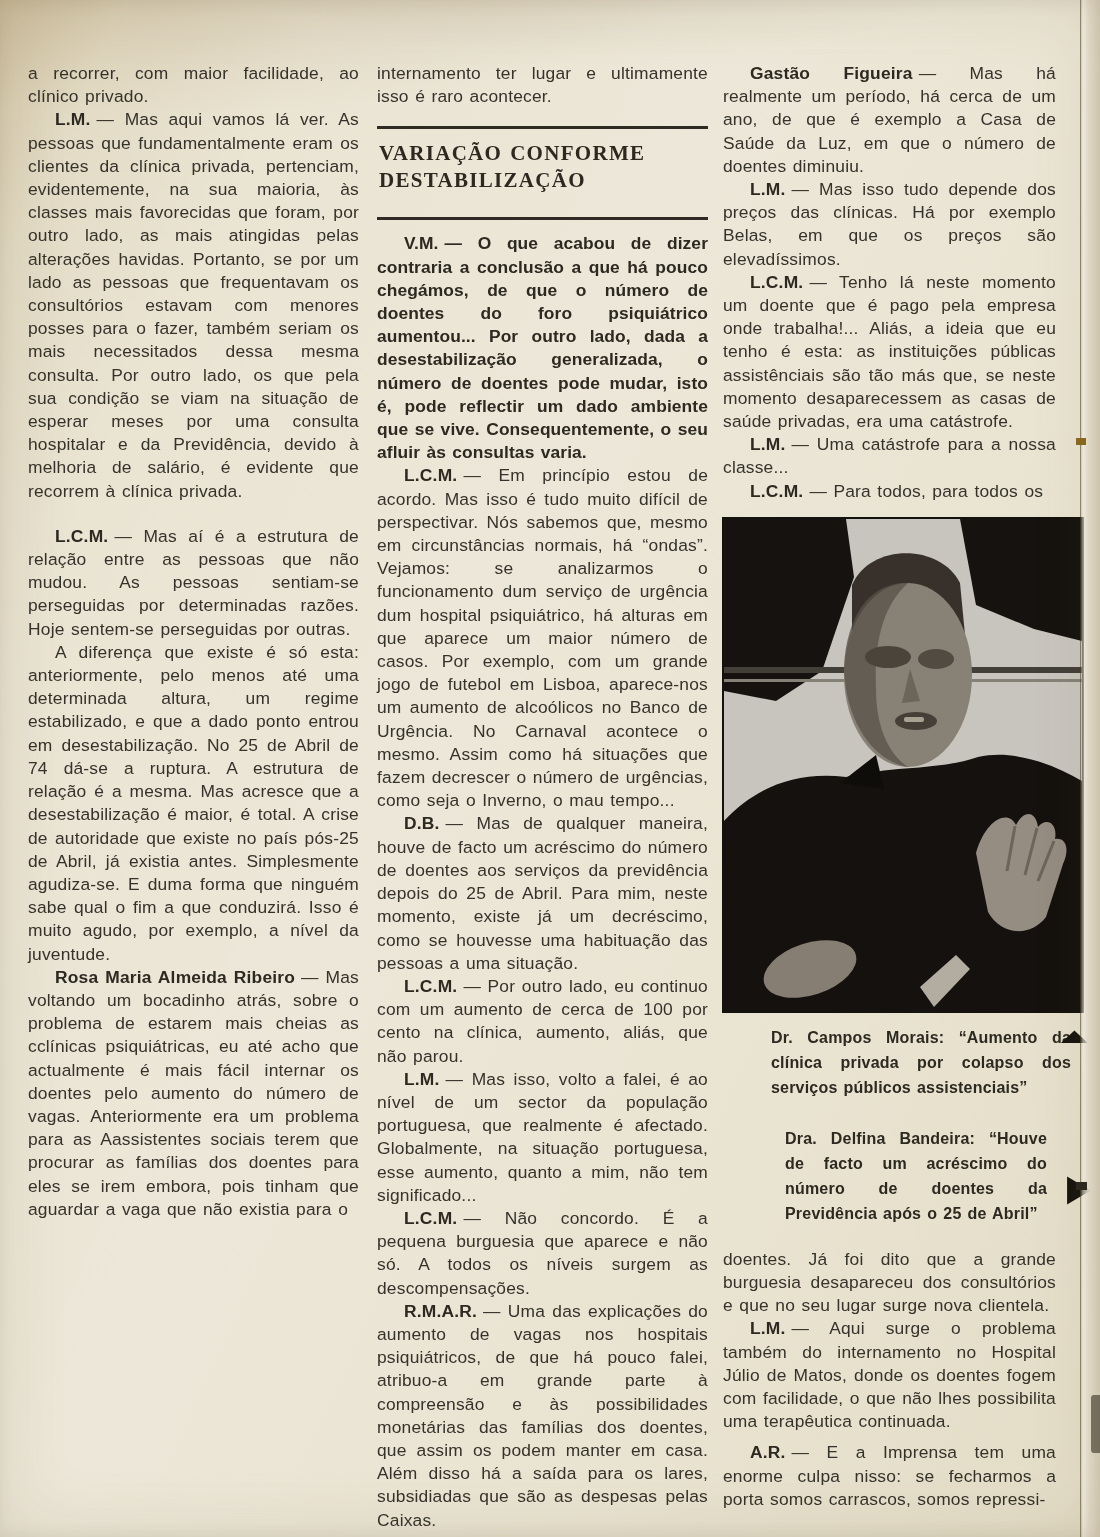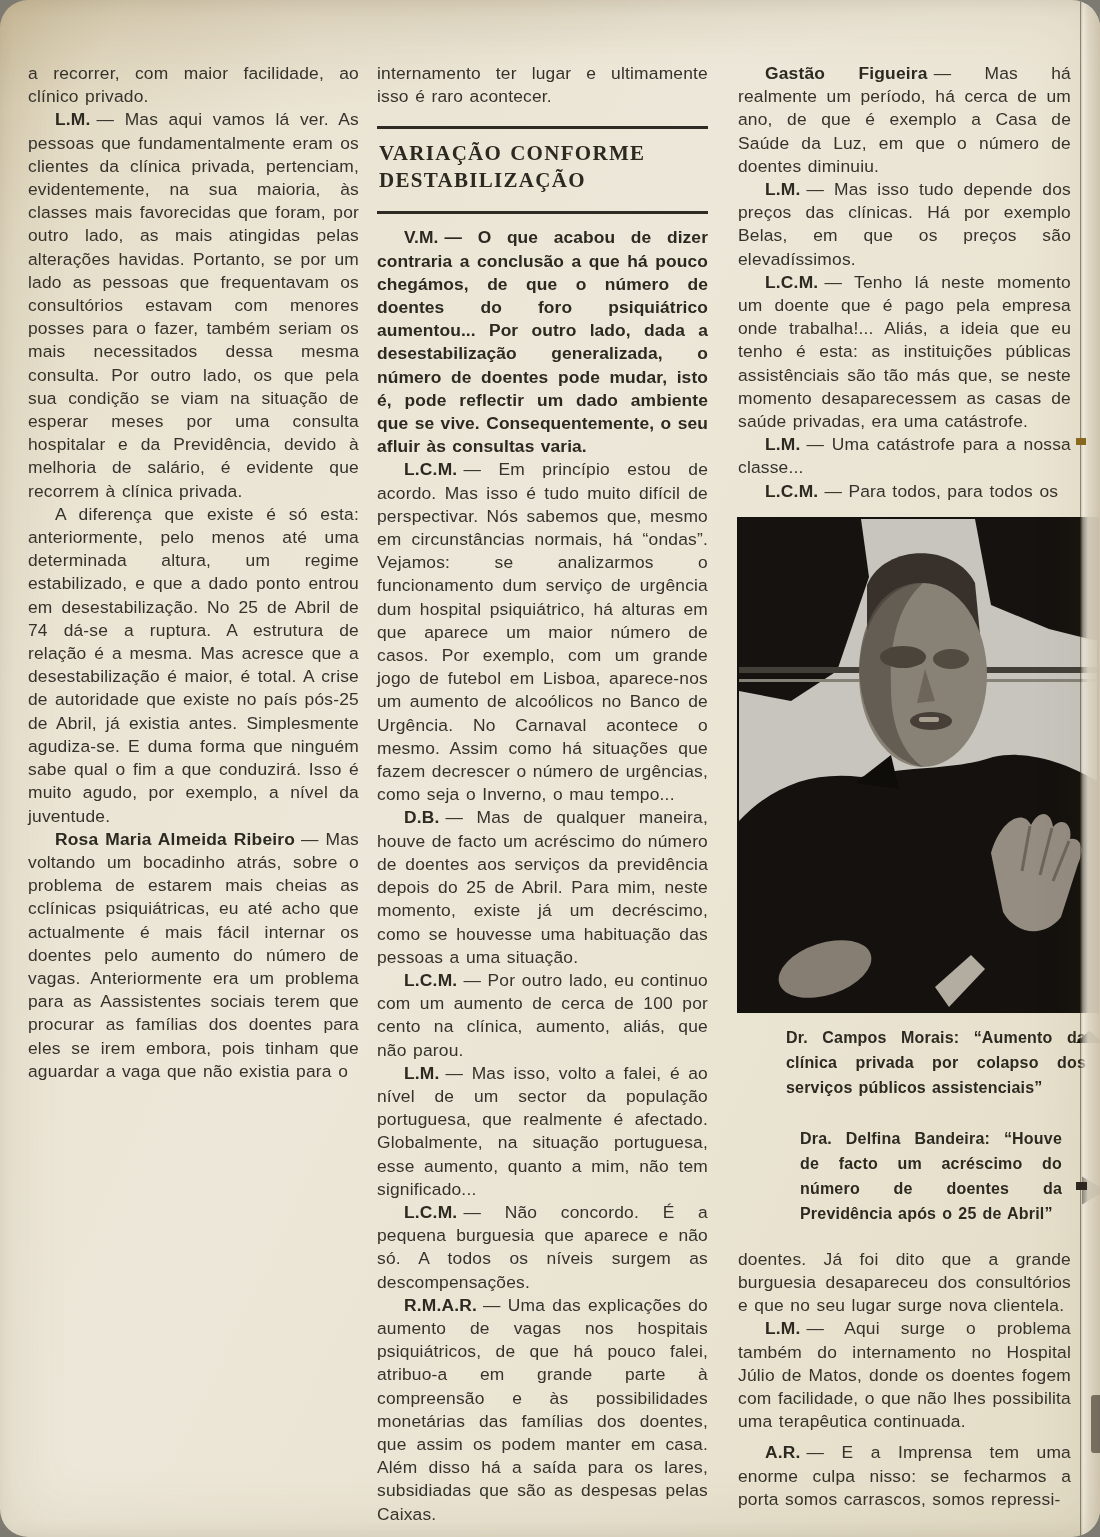--- a/index.html
+++ b/index.html
@@ -7,38 +7,37 @@
     position:relative;
     width:1100px;height:1537px;
     margin:0 auto;
     overflow:hidden;
     background:
       radial-gradient(ellipse 900px 260px at 15% -40px, rgba(150,122,72,.20), rgba(150,122,72,0) 60%),
       radial-gradient(ellipse 700px 200px at 55% -60px, rgba(140,112,62,.14), rgba(140,112,62,0) 60%),
       linear-gradient(115deg,#d3c6a8 0%, #e3dbc5 7%, #eae4d3 18%, #ece7d8 42%, #e9e3d1 72%, #e3dcc6 100%);
     font-family:"Liberation Sans","DejaVu Sans",sans-serif;
     color:#35322b;
-    border-radius:28px;
   }
   .page::after{
     content:"";position:absolute;inset:0;pointer-events:none;
     box-shadow:inset 0 0 70px rgba(115,92,50,.14), inset -4px 0 18px rgba(80,62,30,.10);
   }
   .col{position:absolute;top:62px;text-align:justify;font-size:17.4px;line-height:23.2px;letter-spacing:.2px;word-spacing:1.4px;}
   .col1{left:28px;width:331px;}
   .col2{left:377px;width:331px;}
-  .col3{left:738px;width:333px;}
+  .col3{left:723px;width:333px;}
   .para{margin:0;text-indent:27px;}
   .ni{text-indent:0;}
   .mt8{margin-top:8px;}
   .mt14{margin-top:14px;}
   .mt22{margin-top:22px;}
   .spk{font-weight:bold;color:#2c2921;margin-right:6px;}
   .bp{font-weight:bold;color:#2c2921;letter-spacing:.1px;}
-  .sect{margin:18px 0 12px;border-top:3px solid #2e2b24;border-bottom:3px solid #2e2b24;padding:11px 2px 17px;}
+  .sect{margin:18px 0 12px;border-top:3px solid #2e2b24;border-bottom:3px solid #2e2b24;padding:11px 2px 23px;}
   .sect .hline{display:block;font-family:"Liberation Serif","DejaVu Serif",serif;font-weight:bold;font-size:21px;line-height:27px;letter-spacing:1.3px;color:#2c2921;text-align:left;}
   .photo{position:relative;margin:14px 0 12px -1px;width:358px;height:492px;border:2px solid #14120e;background:#c9c7c0;}
   .photo svg{display:block;width:100%;height:100%;}
   .cap{position:relative;margin-top:12px;font-weight:bold;font-size:16px;line-height:25px;color:#2c2921;text-align:justify;}
   .cap1{width:300px;padding-right:10px;margin-left:48px;}
   .cap2{width:262px;margin-left:62px;margin-top:26px;}
   .arrow{position:absolute;color:#17150f;line-height:1;user-select:none;}
   .arrow-up{right:-6px;top:-2px;font-size:25px;transform:scaleX(1.85) scaleY(.85);transform-origin:center;}
   .arrow-right{right:-44px;top:46px;font-size:31px;transform:scaleY(1.18);}
   .pagenum{position:absolute;left:30px;top:1560px;font-size:19px;font-weight:bold;letter-spacing:1px;color:#2c2921;}
@@ -51,20 +50,21 @@
   .smudge{position:absolute;right:0;top:1395px;width:9px;height:58px;background:rgba(35,30,22,.55);border-radius:3px 0 0 3px;}
 </style>
 </head>
 <body>
 
 <div class="page">
 
   <div class="col col1">
     <p class="para ni"><span>a recorrer, com maior facilidade, ao clínico privado.</span></p>
     <p class="para"><span class="spk">L.M.</span><span>— Mas aqui vamos lá ver. As pessoas que fundamentalmente eram os clientes da clínica privada, pertenciam, evidentemente, na sua maioria, às classes mais favorecidas que foram, por outro lado, as mais atingidas pelas alterações havidas. Portanto, se por um lado as pessoas que frequentavam os consultórios estavam com menores posses para o fazer, também seriam os mais necessitados dessa mesma consulta. Por outro lado, os que pela sua condição se viam na situação de esperar meses por uma consulta hospitalar e da Previdência, devido à melhoria de salário, é evidente que recorrem à clínica privada.</span></p>
+    <p class="para mt22"><span class="spk">L.C.M.</span><span>— Mas aí é a estrutura de relação entre as pessoas que não mudou. As pessoas sentiam-se perseguidas por determinadas razões. Hoje sentem-se perseguidas por outras.</span></p>
     <p class="para"><span>A diferença que existe é só esta: anteriormente, pelo menos até uma determinada altura, um regime estabilizado, e que a dado ponto entrou em desestabilização. No 25 de Abril de 74 dá-se a ruptura. A estrutura de relação é a mesma. Mas acresce que a desestabilização é maior, é total. A crise de autoridade que existe no país pós-25 de Abril, já existia antes. Simplesmente agudiza-se. E duma forma que ninguém sabe qual o fim a que conduzirá. Isso é muito agudo, por exemplo, a nível da juventude.</span></p>
     <p class="para"><span class="spk">Rosa Maria Almeida Ribeiro</span><span>— Mas voltando um bocadinho atrás, sobre o problema de estarem mais cheias as cclínicas psiquiátricas, eu até acho que actualmente é mais fácil internar os doentes pelo aumento do número de vagas. Anteriormente era um problema para as Aassistentes sociais terem que procurar as famílias dos doentes para eles se irem embora, pois tinham que aguardar a vaga que não existia para o</span></p>
   </div>
 
   <div class="col col2">
     <p class="para ni"><span>internamento ter lugar e ultimamente isso é raro acontecer.</span></p>
 
     <div class="sect">
       <span class="hline">VARIAÇÃO CONFORME</span>
       <span class="hline">DESTABILIZAÇÃO</span>

